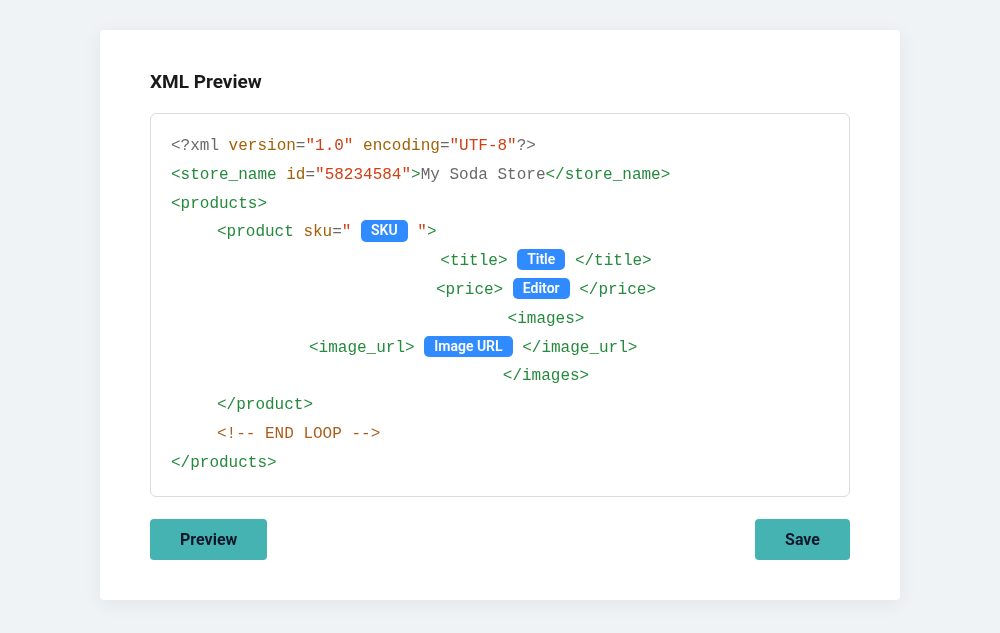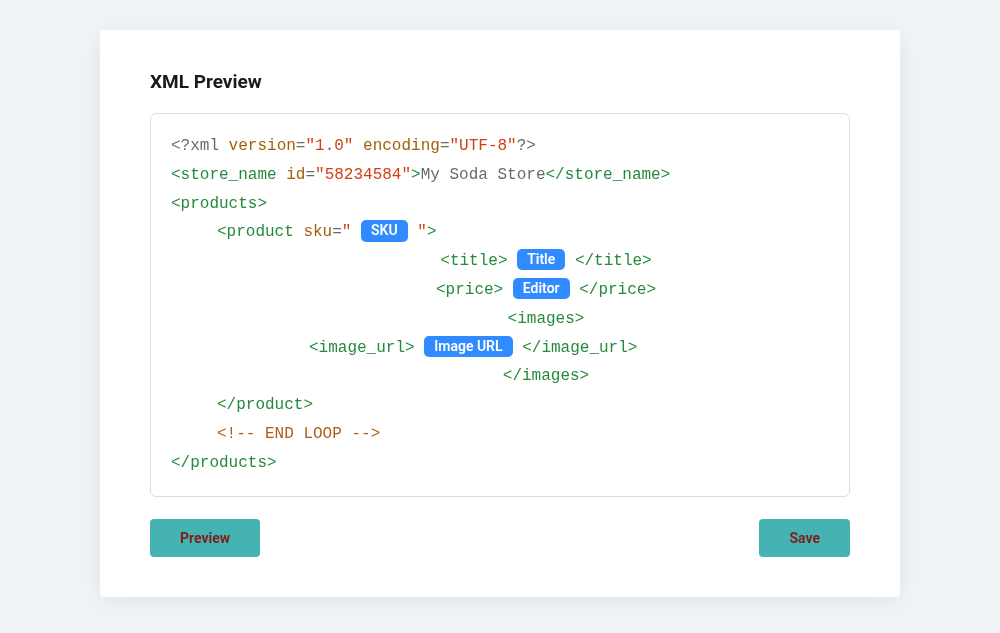--- a/index.html
+++ b/index.html
@@ -75,24 +75,24 @@
 
     .button-row {
       margin-top: 22px;
       display: flex;
       justify-content: space-between;
       align-items: center;
     }
 
     .btn {
       background: #46b3b3;
-      color: #7f1d1d;
+      color: #0f172a;
       border: none;
       padding: 11px 30px;
-      font-size: 14px;
+      font-size: 16px;
       font-weight: 700;
       border-radius: 4px;
       cursor: pointer;
       font-family: inherit;
     }
   </style>
 </head>
 <body>
 
 <div class="card">

